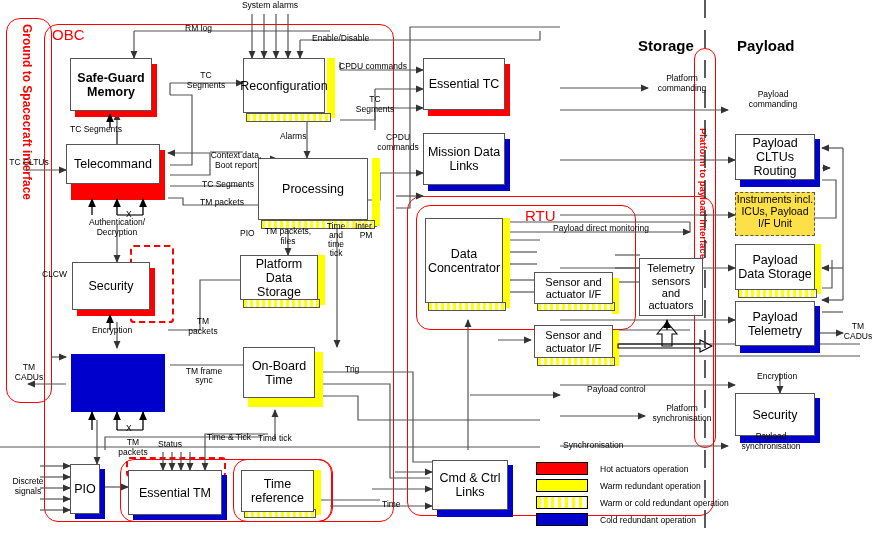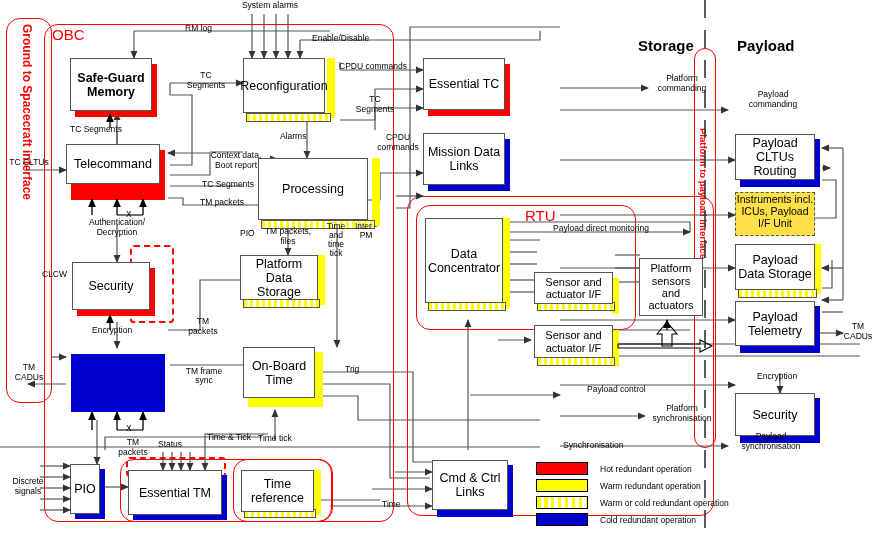--- a/index.html
+++ b/index.html
@@ -331,21 +331,21 @@
     <span class="t">Sensor and actuator I/F</span>
   </div>
 
   <div class="plate yellow" style="left:612px;top:330px;width:7px;height:36px;"></div>
   <div class="plate mix" style="left:537px;top:357px;width:76px;height:7px;"></div>
   <div class="box" style="left:534px;top:325px;width:79px;height:33px;font-size:11px;">
     <span class="t">Sensor and actuator I/F</span>
   </div>
 
   <div class="box" style="left:639px;top:258px;width:64px;height:58px;font-size:11px;">
-    <span class="t">Platform sensors and actuators</span>
+    <span class="t">Telemetry sensors and actuators</span>
   </div>
 
   <div class="plate blue" style="left:437px;top:465px;width:76px;height:52px;"></div>
   <div class="box" style="left:432px;top:460px;width:76px;height:50px;">
     <span class="t">Cmd &amp; Ctrl Links</span>
   </div>
 
   <div class="plate blue" style="left:740px;top:139px;width:80px;height:48px;"></div>
   <div class="box" style="left:735px;top:134px;width:80px;height:46px;">
     <span class="t">Payload CLTUs Routing</span>
@@ -447,21 +447,21 @@
 
   <svg class="wires wires-top">
     <g stroke="#333" stroke-width="1.6" stroke-dasharray="18 12" fill="none">
       <path d="M705,0 L705,536"></path>
     </g>
   </svg>
 
   <div id="legend" style="left:536px;top:462px;">
     <div class="lg-row">
       <div class="lg-sw red"></div>
-      <div class="lg-tx">Hot redundant operation</div>
+      <div class="lg-tx">Hot actuators operation</div>
     </div>
     <div class="lg-row">
       <div class="lg-sw yellow"></div>
       <div class="lg-tx">Warm redundant operation</div>
     </div>
     <div class="lg-row">
       <div class="lg-sw mix"></div>
       <div class="lg-tx">Warm or cold redundant operation</div>
     </div>
     <div class="lg-row">

